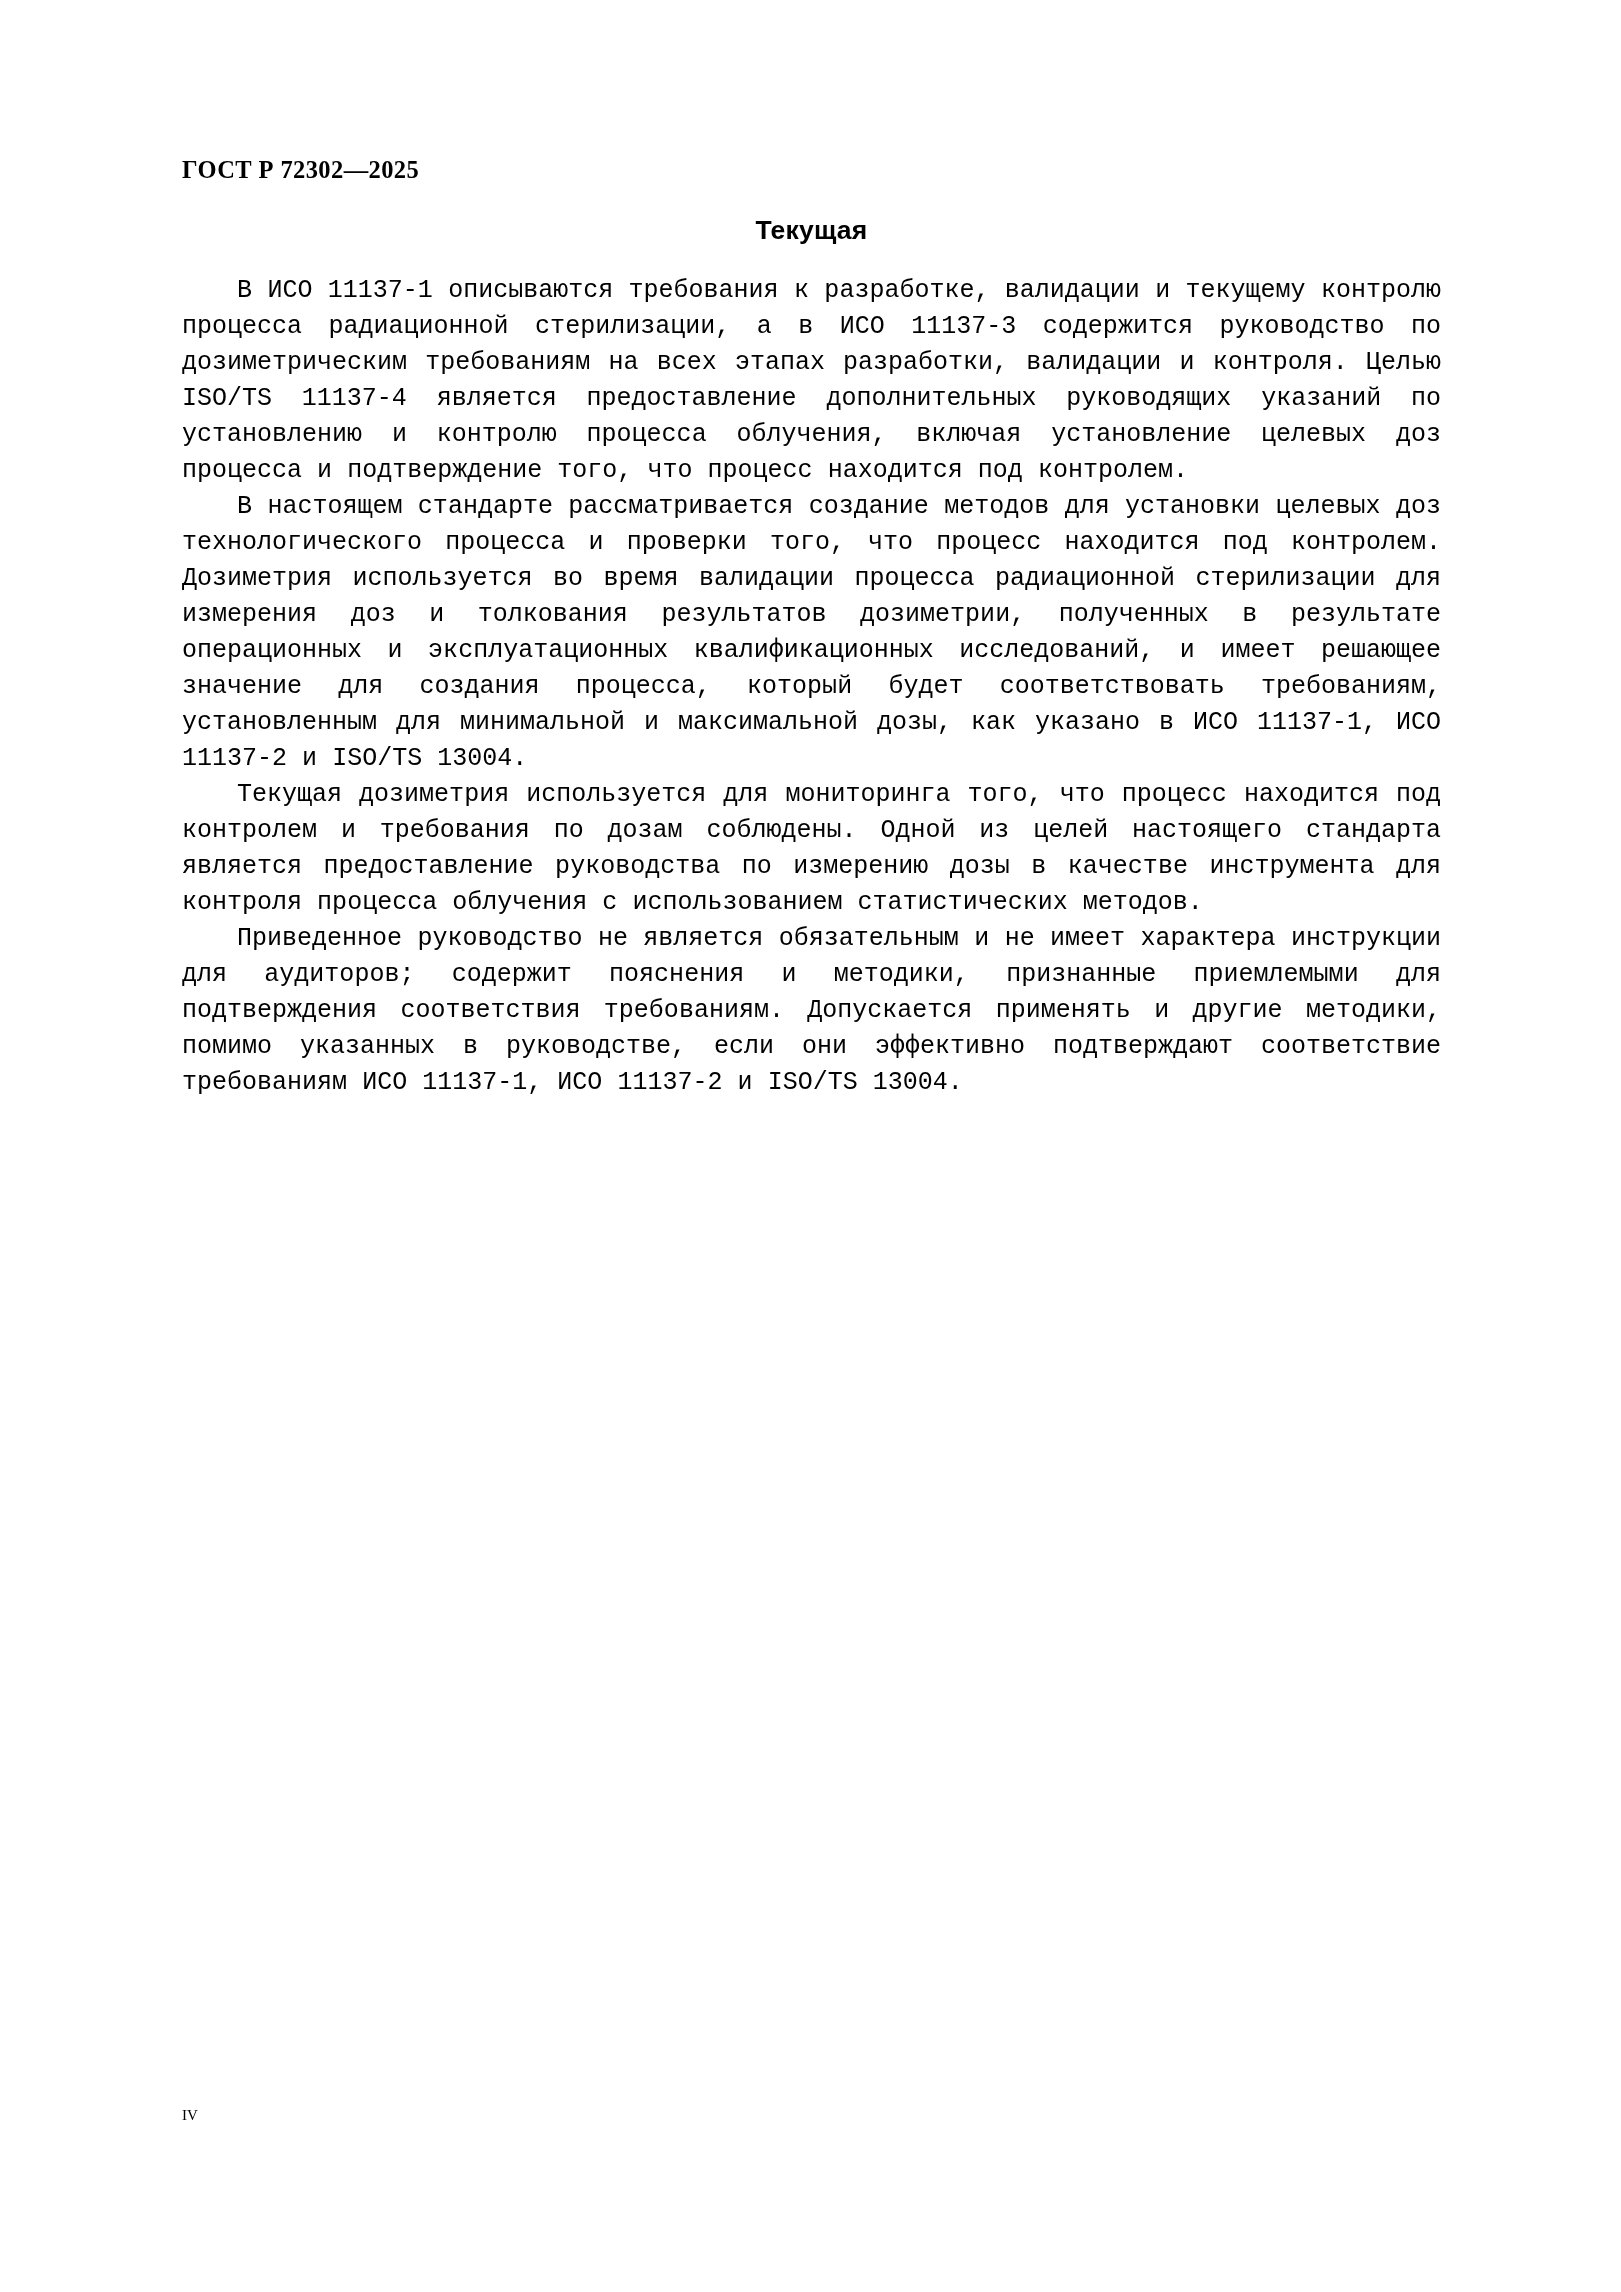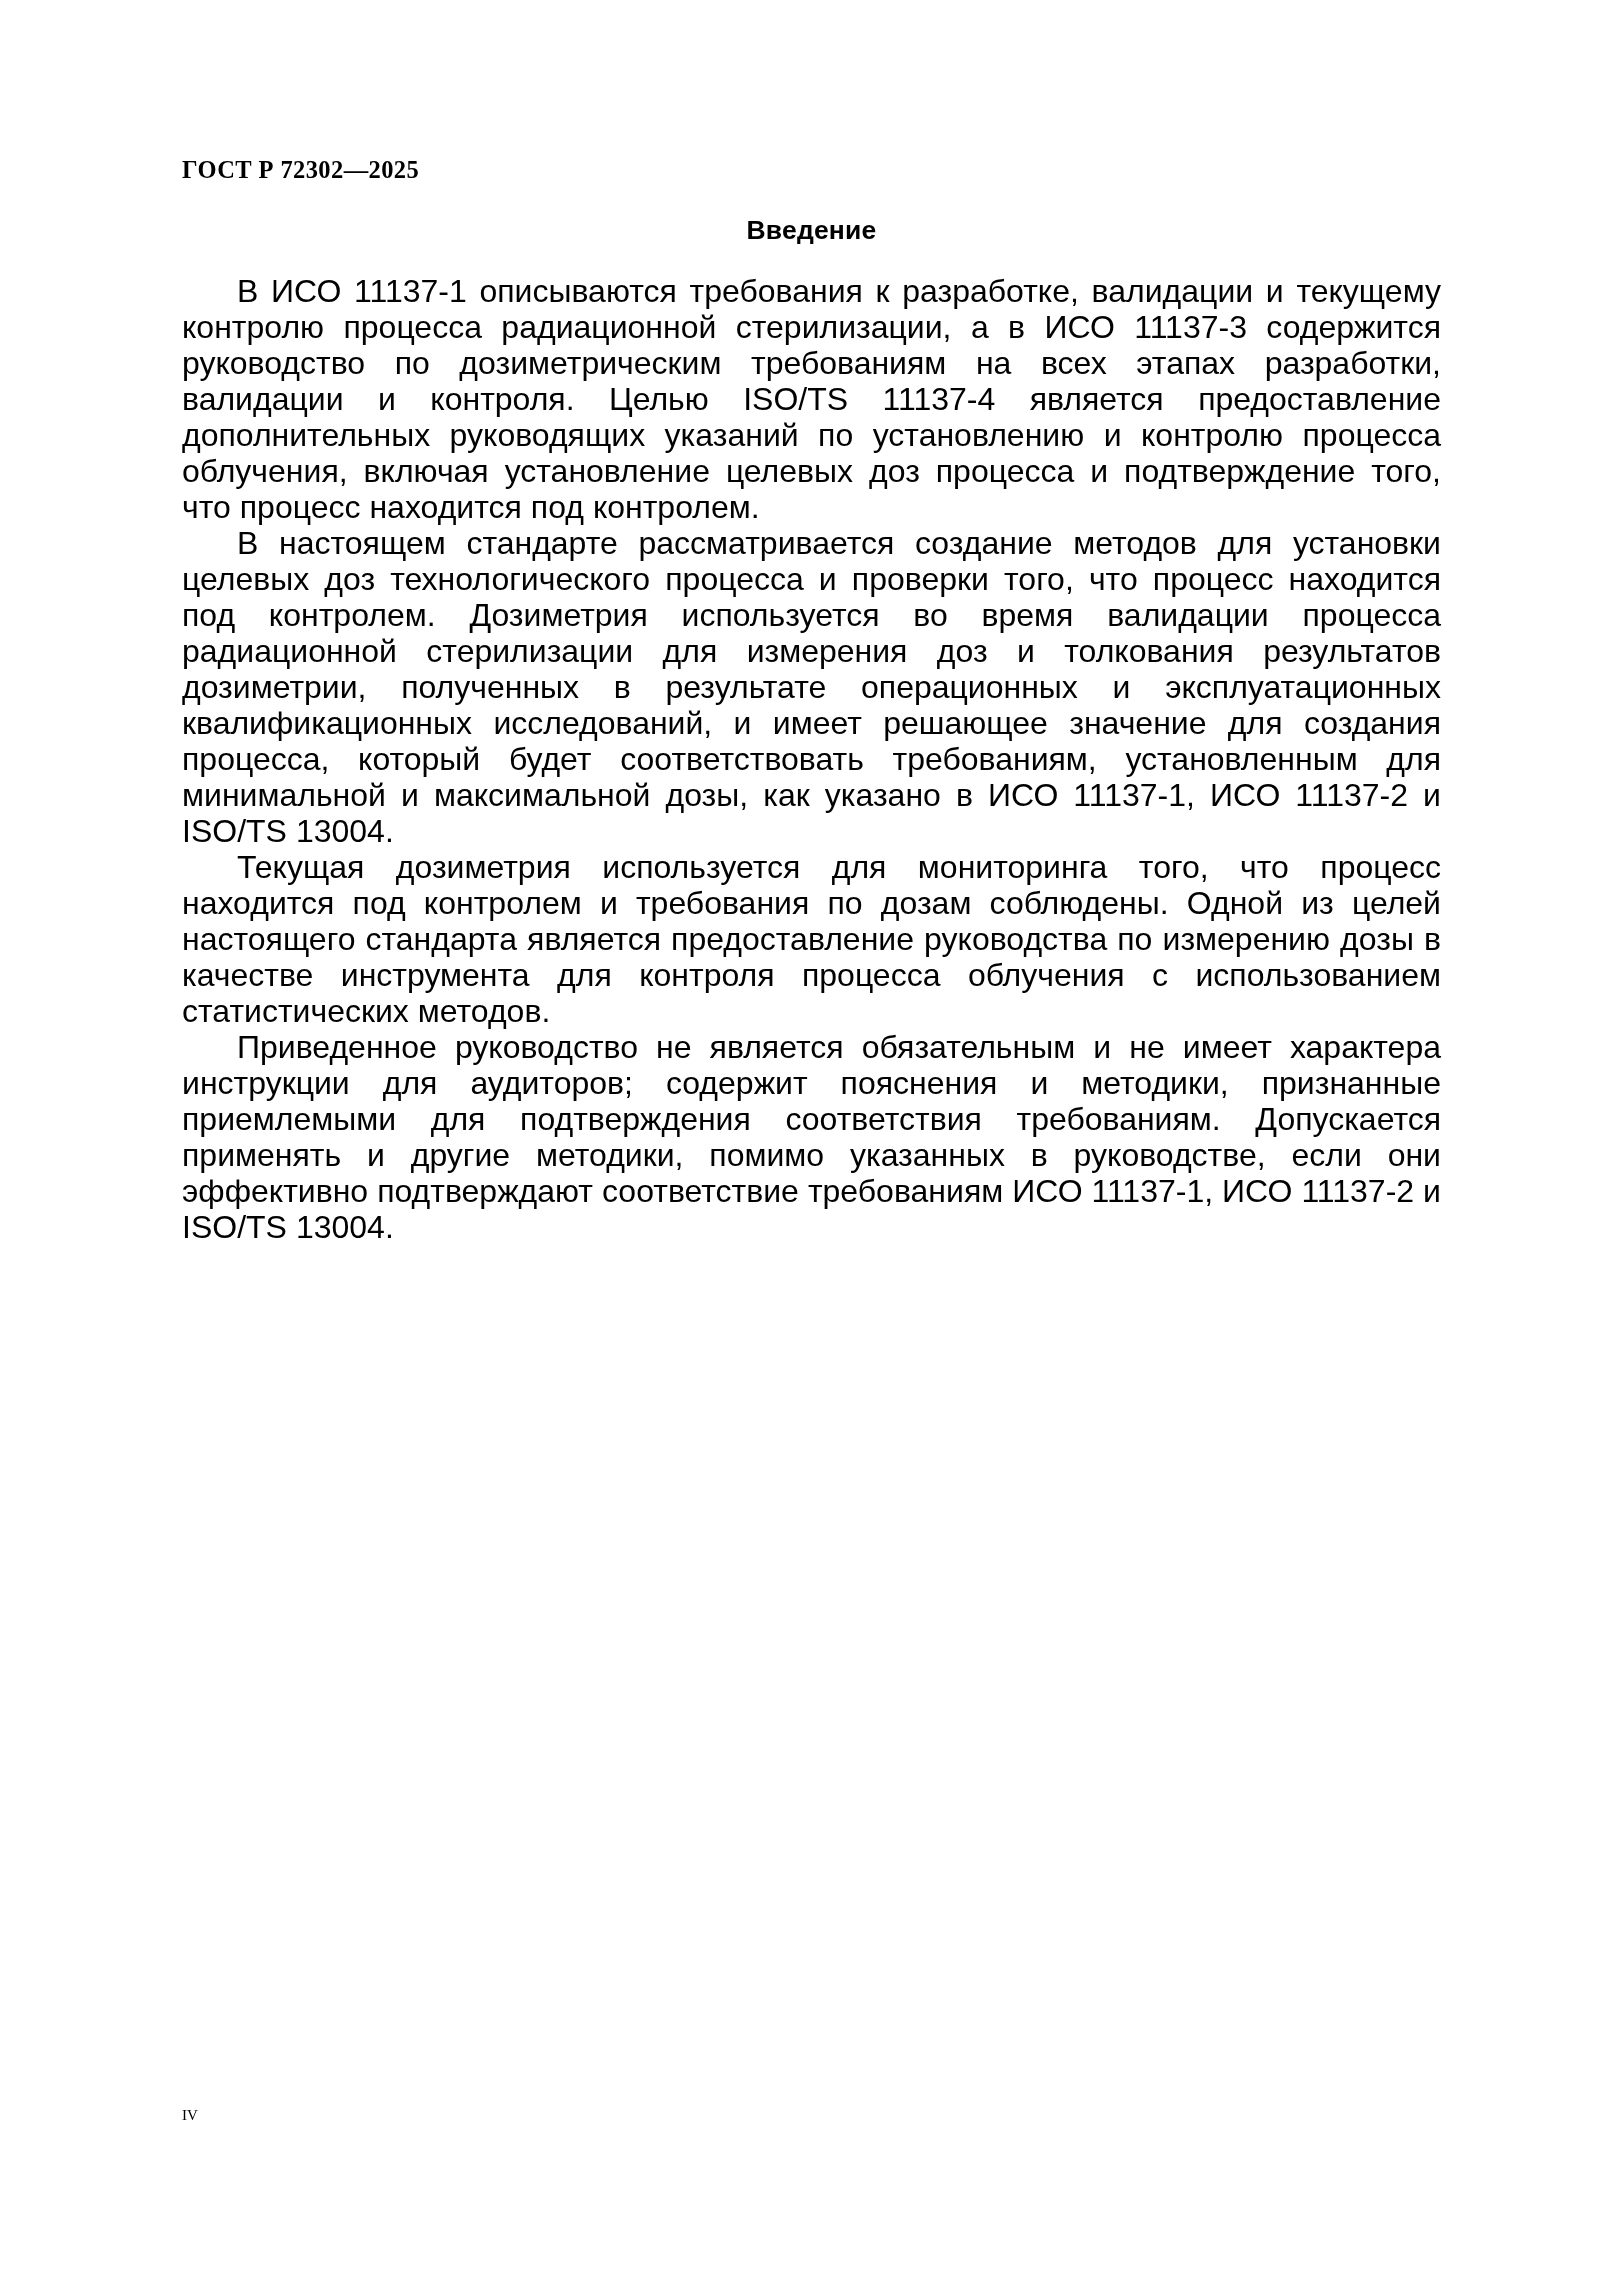--- a/index.html
+++ b/index.html
@@ -39,44 +39,45 @@
   }
   .doc-title {
     text-align: center;
     font-size: 26.5px;
     font-weight: bold;
     margin: 0 0 27.4px 0;
     letter-spacing: 0.2px;
   }
   p.para {
     margin: 0;
-    font-size: 32px;
+    font-size: 25px;
     line-height: 36px;
     text-align: justify;
     text-indent: 55px;
     hyphens: manual;
     word-spacing: 0.1px;
+    font-family: Liberation Mono, monospace;
   }
   .folio {
     position: absolute;
     left: 182px;
     top: 2103px;
     font-family: "Liberation Serif", serif;
     font-size: 15px;
   }
 </style>
 </head>
 <body>
 
 <div class="page">
 
   <div class="header">ГОСТ Р 72302—2025</div>
 
   <div class="content">
-    <h1 class="doc-title">Введение</h1>
+    <h1 class="doc-title">Текущая</h1>
 
     <p class="para">В ИСО 11137-1 описываются требования к разработке, валидации и текущему контролю процесса радиационной стерилизации, а в ИСО 11137-3 содержится руководство по дозиметрическим требованиям на всех этапах разработки, валидации и контроля. Целью ISO/TS 11137-4 является предоставление дополнительных руководящих указаний по установлению и контролю процесса облучения, включая установление целевых доз процесса и подтверждение того, что процесс находится под контролем.</p>
 
     <p class="para">В настоящем стандарте рассматривается создание методов для установки целевых доз технологического процесса и проверки того, что процесс находится под контролем. Дозиметрия используется во время валидации процесса радиационной стерилизации для измерения доз и толкования результатов дозиметрии, полученных в результате операционных и эксплуатационных квалификационных исследований, и имеет решающее значение для создания процесса, который будет соответствовать требованиям, установленным для минимальной и максимальной дозы, как указано в ИСО 11137-1, ИСО 11137-2 и ISO/TS 13004.</p>
 
     <p class="para">Текущая дозиметрия используется для мониторинга того, что процесс находится под контролем и требования по дозам соблюдены. Одной из целей настоящего стандарта является предоставление руководства по измерению дозы в качестве инструмента для контроля процесса облучения с использованием статистических методов.</p>
 
     <p class="para">Приведенное руководство не является обязательным и не имеет характера инструкции для аудиторов; содержит пояснения и методики, признанные приемлемыми для подтверждения соответствия требованиям. Допускается применять и другие методики, помимо указанных в руководстве, если они эффективно подтверждают соответствие требованиям ИСО 11137-1, ИСО 11137-2 и ISO/TS 13004.</p>
   </div>
 

